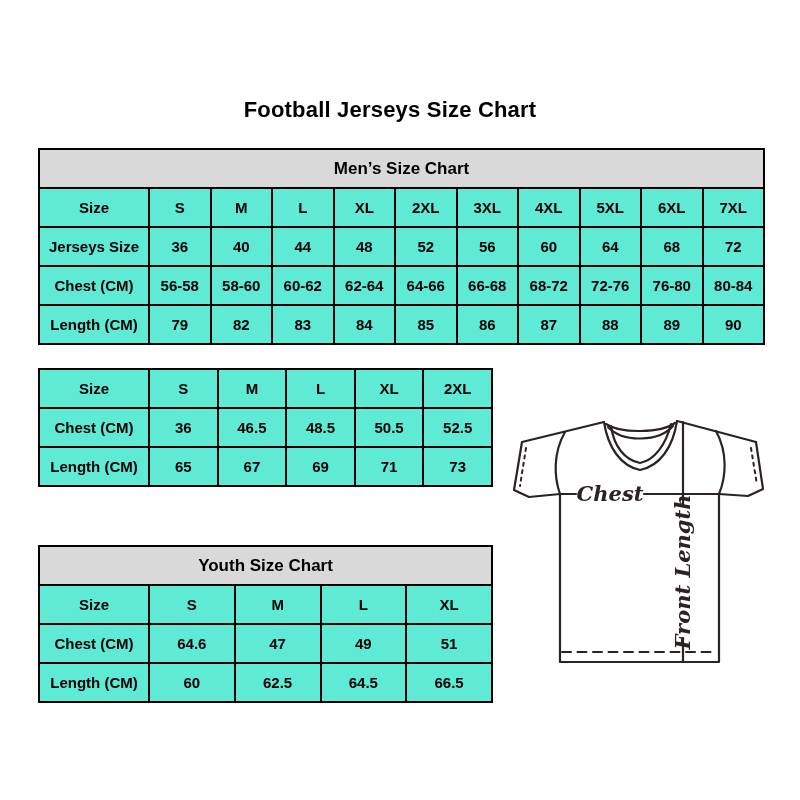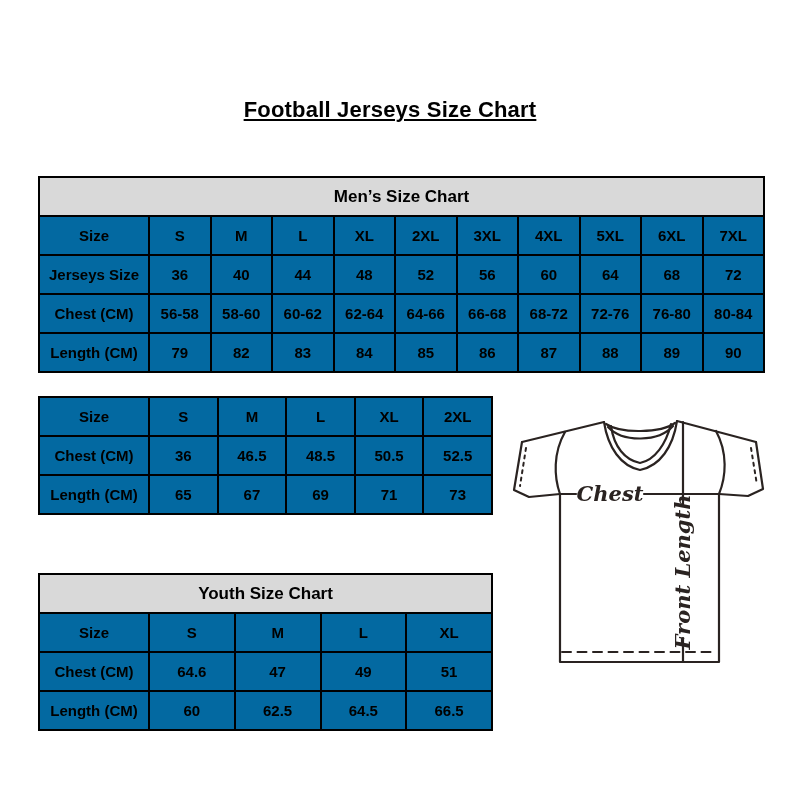--- a/index.html
+++ b/index.html
@@ -2,24 +2,24 @@
 <html><head>
 <meta charset="utf-8">
 <style>
   html,body{margin:0;padding:0;background:#ffffff;}
   .canvas{
     position:relative;width:800px;height:800px;background:#ffffff;overflow:hidden;
     font-family:"Liberation Sans",sans-serif;color:#000;
   }
   .page-title{
     position:absolute;top:97px;left:0;width:780px;margin:0;
-    text-align:center;font-size:22px;font-weight:bold;color:#000;letter-spacing:.2px;text-decoration:underline;
+    text-align:center;font-size:22px;font-weight:bold;color:#000;letter-spacing:.2px;
   }
   table.size-table{
-    position:absolute;border-collapse:collapse;table-layout:fixed;background:#0369a1;margin-top:28px;
+    position:absolute;border-collapse:collapse;table-layout:fixed;background:#5eead4;
   }
   table.size-table th,table.size-table td{
     border:2px solid #000;text-align:center;vertical-align:middle;
     font-weight:bold;color:#000;padding:0;overflow:hidden;
   }
   .tbl-header{background:#d9d9d9;font-size:17px;height:37px;}
   table.size-table td{font-size:15px;height:37px;}
   .mens{left:38px;top:148px;width:727px;}
   .womens{left:38px;top:368px;width:455px;}
   .youth{left:38px;top:545px;width:455px;padding-left:40px;}

